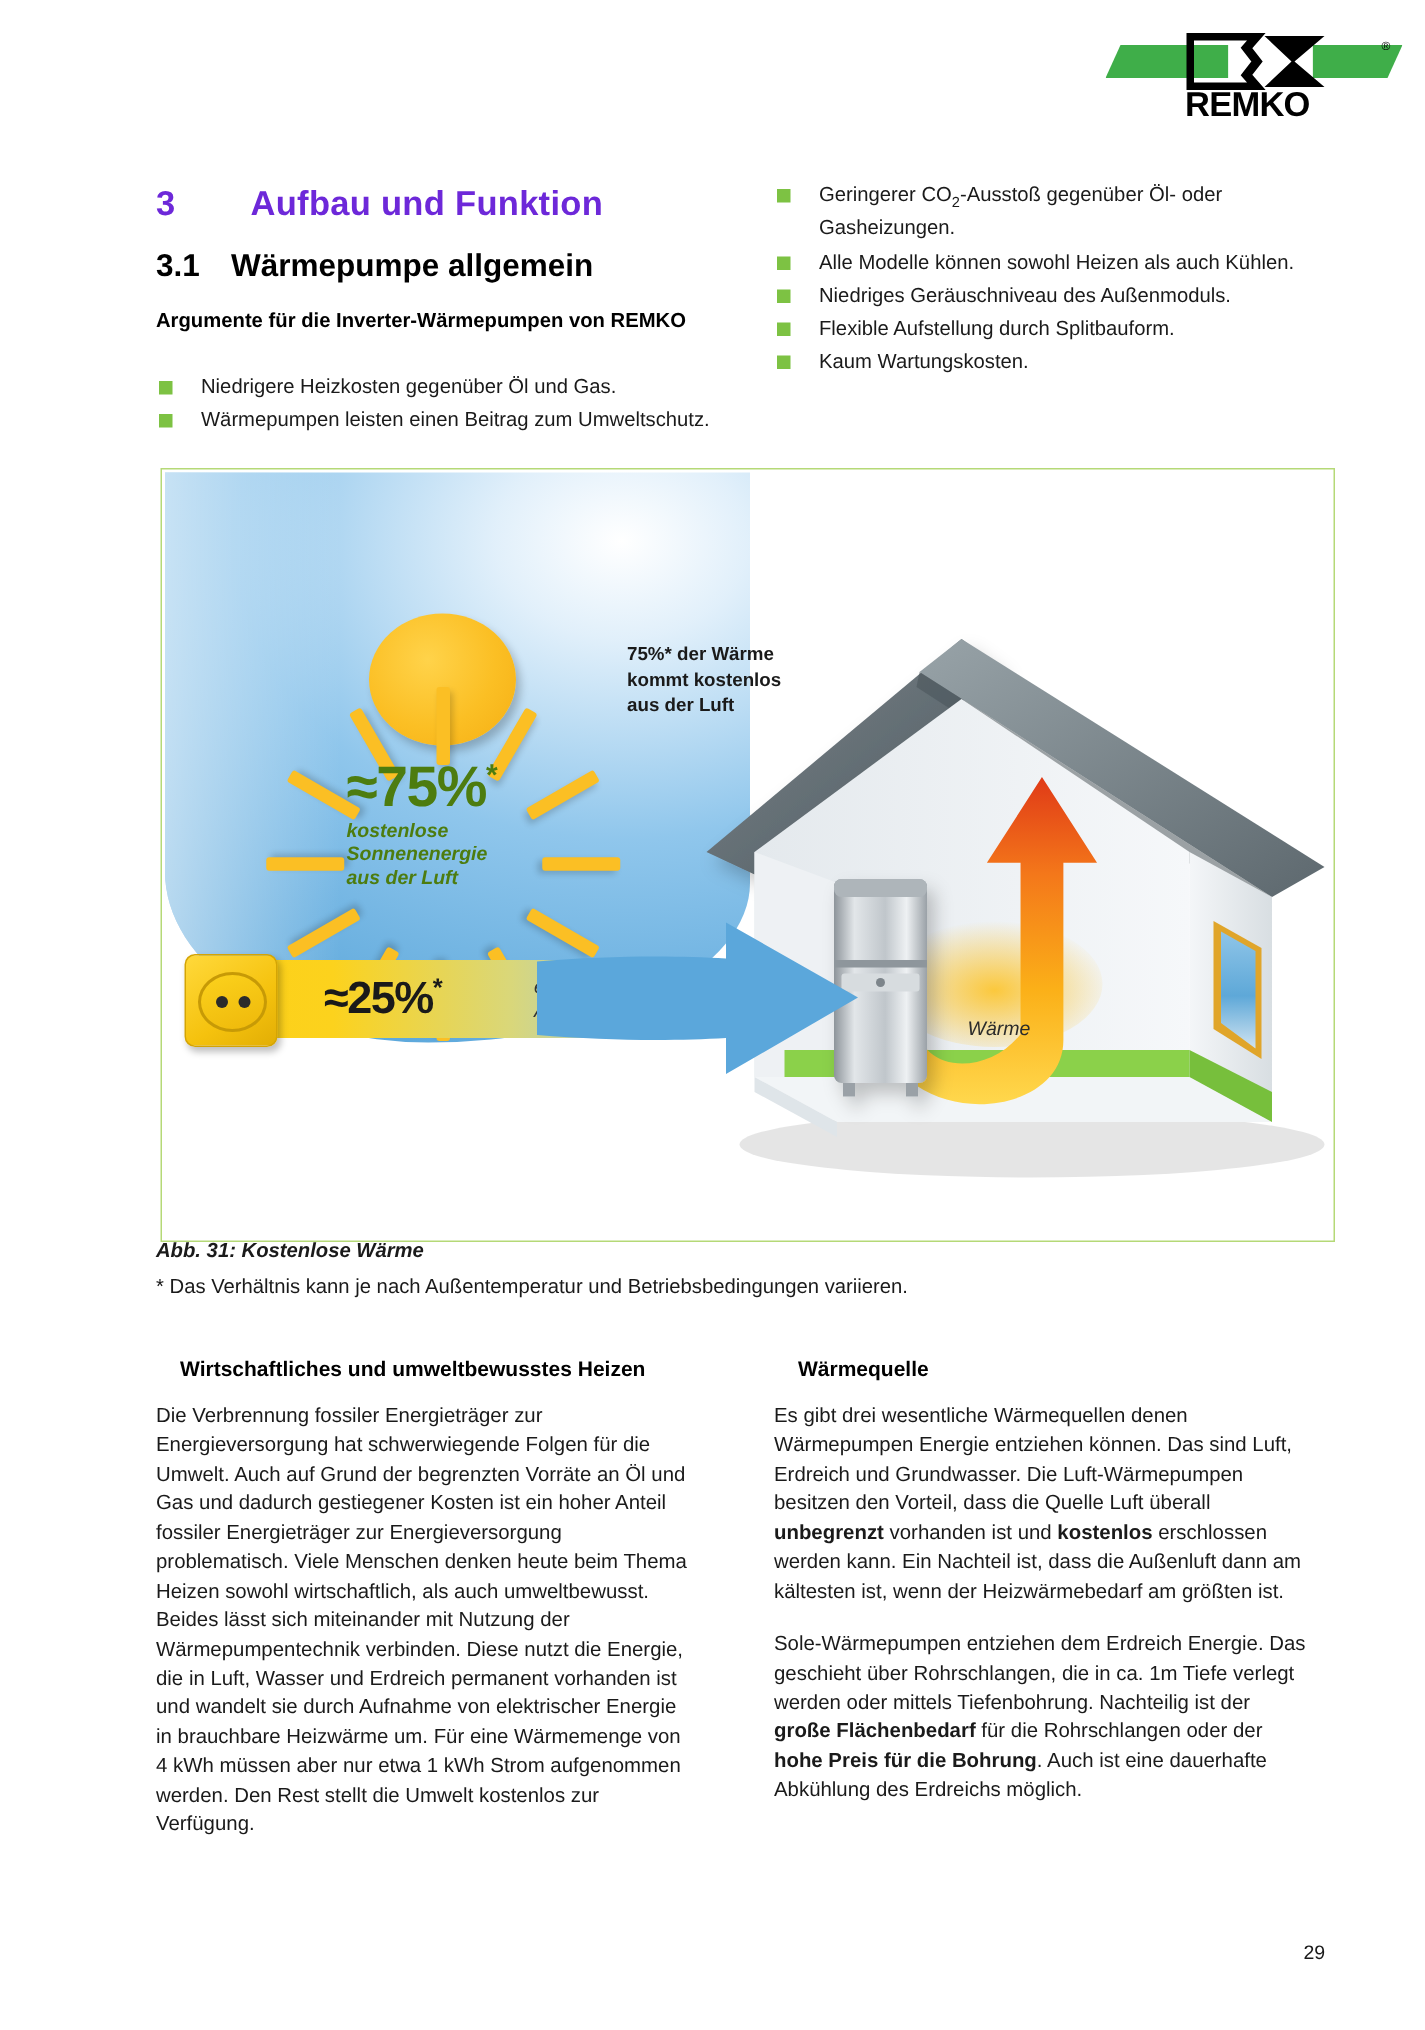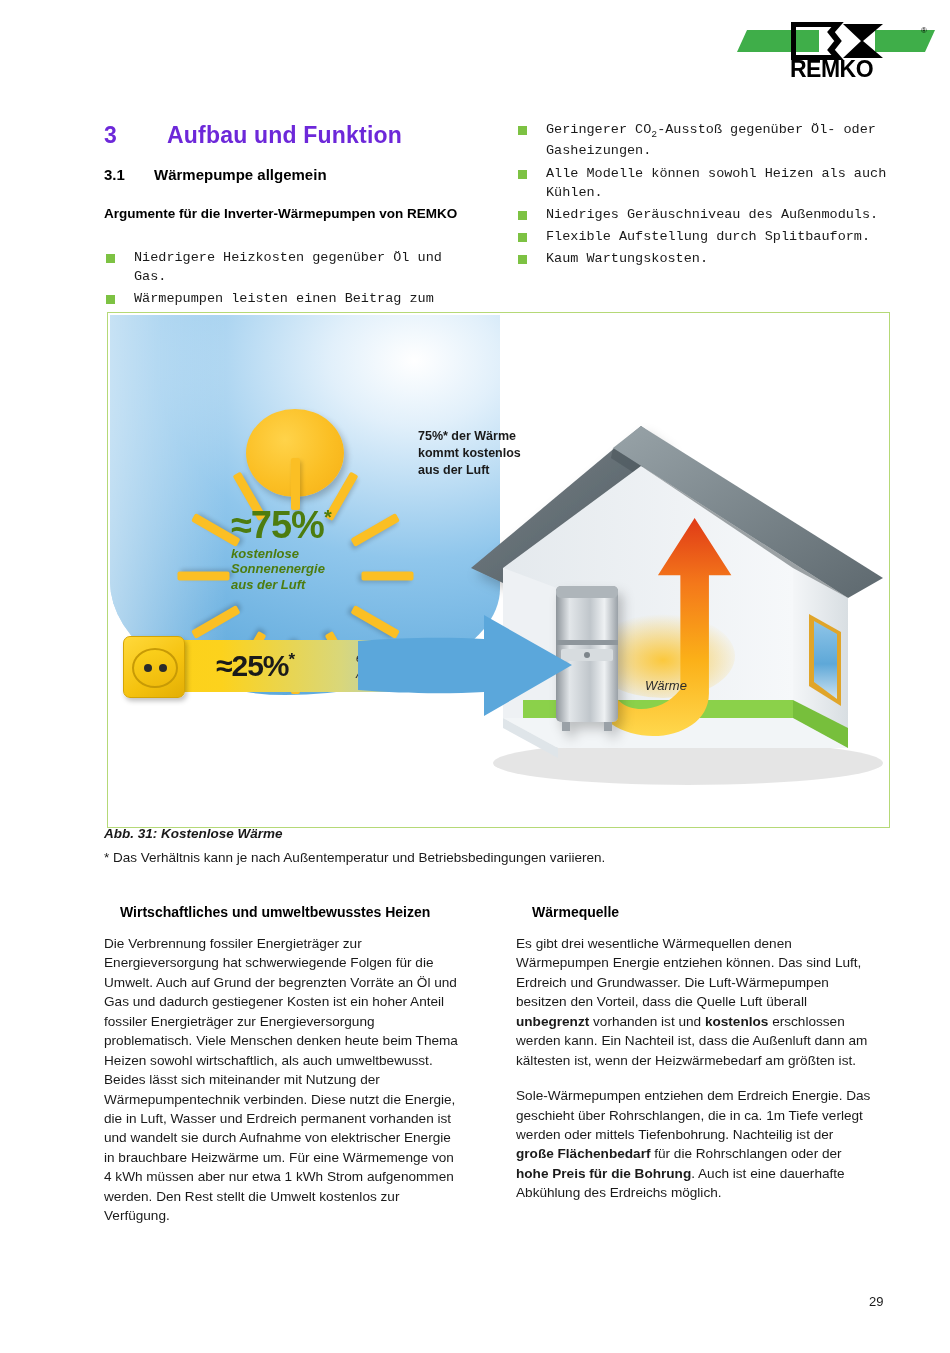--- a/index.html
+++ b/index.html
@@ -74,39 +74,39 @@
     font-weight: bold;
     color: #6d28d9;
     letter-spacing: 0.2px;
   }
   .h-chapter .num { display: inline-block; width: 63px; }
 
   .h-section {
     position: absolute;
     left: 104px;
     top: 166px;
-    font-size: 15px;
+    font-size: 21px;
     font-weight: bold;
     color: #000;
   }
   .h-section .num { display: inline-block; width: 50px; }
 
   .lead {
     position: absolute;
     left: 104px;
     top: 205px;
     width: 360px;
     font-size: 13.5px;
     font-weight: bold;
     line-height: 1.35;
     color: #000;
   }
 
   
-  .bullets { position: absolute; font-family: Liberation Mono, monospace; }
+  .bullets { position: absolute; }
   .bullets.left  { left: 104px; top: 248px; width: 372px; }
   .bullets.right { left: 516px; top: 120px; width: 380px; }
 
   .bullet {
     position: relative;
     padding-left: 30px;
     margin-bottom: 3px;
     font-size: 13.5px;
     line-height: 1.42;
     color: #1a1a1a;

